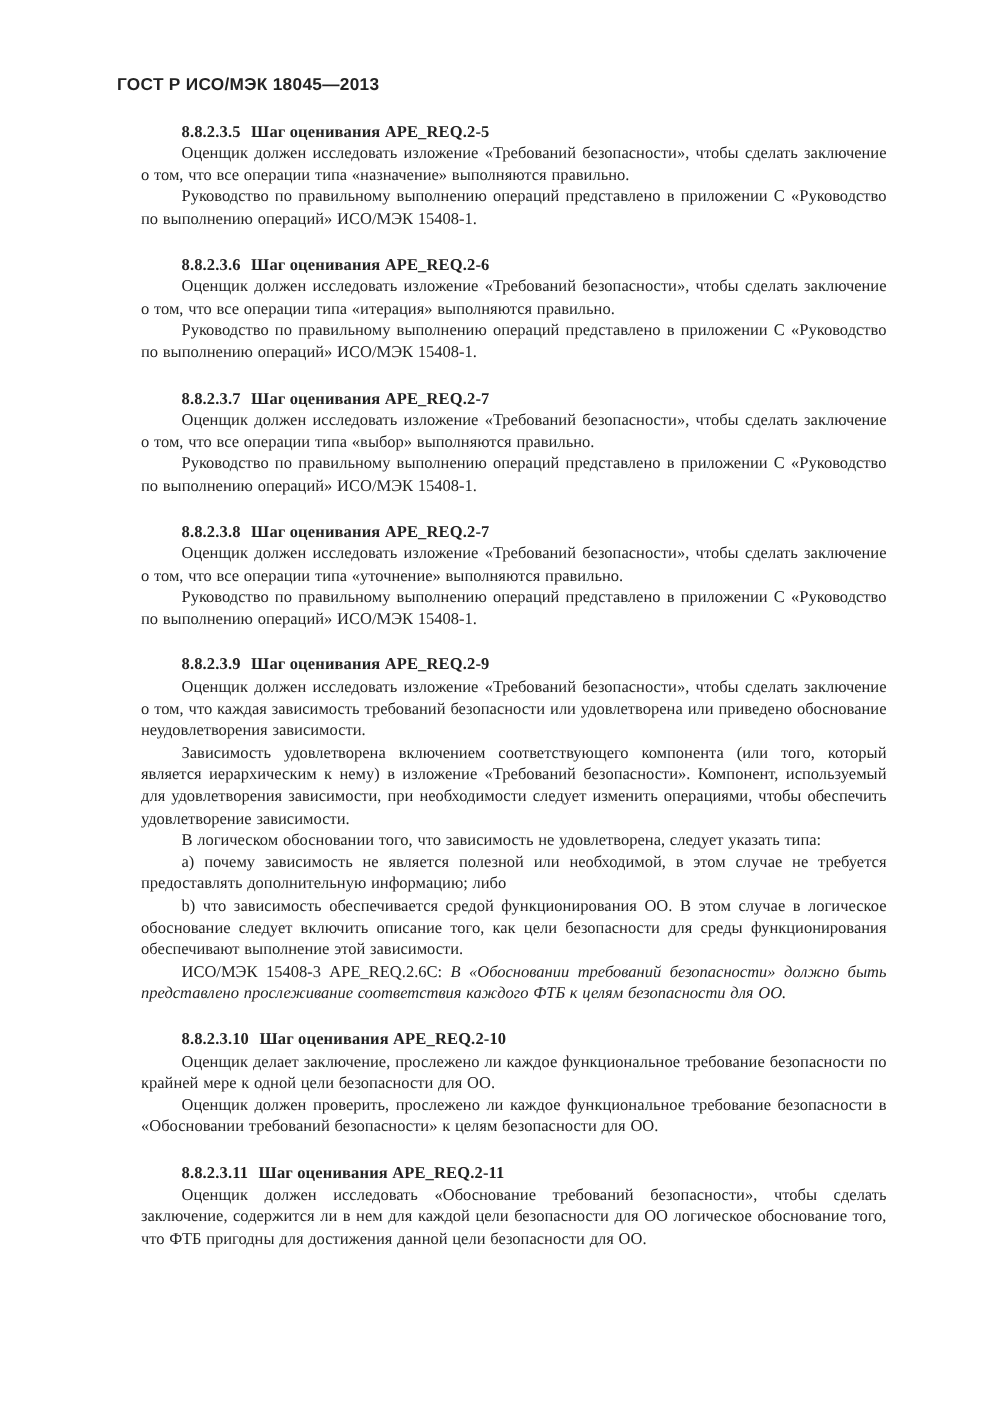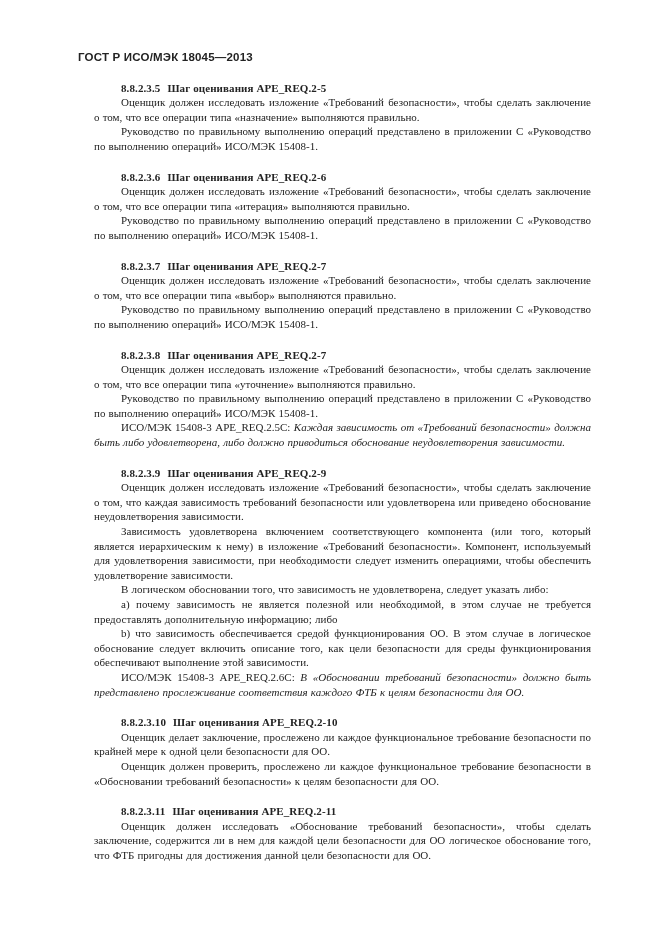--- a/index.html
+++ b/index.html
@@ -80,31 +80,30 @@
   <p class="para"><span class="para-text">Руководство по правильному выполнению операций представлено в приложении С «Руководство по выполнению операций» ИСО/МЭК 15408-1.</span></p>
 </section>
 
   <section class="doc-section">
     <h3 class="section-heading"><span class="sec-num">8.8.2.3.8</span><span class="sec-title">Шаг оценивания APE_REQ.2-7</span></h3>
 
   <p class="para"><span class="para-text">Оценщик должен исследовать изложение «Требований безопасности», чтобы сделать заключение о том, что все операции типа «уточнение» выполняются правильно.</span></p>
 
   <p class="para"><span class="para-text">Руководство по правильному выполнению операций представлено в приложении С «Руководство по выполнению операций» ИСО/МЭК 15408-1.</span></p>
 
-  <p class="para"><span class="para-prefix">ИСО/МЭК 15408-3 APE_REQ.2.5C: </span><span class="para-italic">Каждая зависимость от «Требований безопасности» должна быть либо удовлетворена, либо должно приводиться обоснование неудовлетворения зависимости.</span></p>
 </section>
 
   <section class="doc-section">
     <h3 class="section-heading"><span class="sec-num">8.8.2.3.9</span><span class="sec-title">Шаг оценивания APE_REQ.2-9</span></h3>
 
   <p class="para"><span class="para-text">Оценщик должен исследовать изложение «Требований безопасности», чтобы сделать заключение о том, что каждая зависимость требований безопасности или удовлетворена или приведено обоснование неудовлетворения зависимости.</span></p>
 
   <p class="para"><span class="para-text">Зависимость удовлетворена включением соответствующего компонента (или того, который является иерархическим к нему) в изложение «Требований безопасности». Компонент, используемый для удовлетворения зависимости, при необходимости следует изменить операциями, чтобы обеспечить удовлетворение зависимости.</span></p>
 
-  <p class="para"><span class="para-text">В логическом обосновании того, что зависимость не удовлетворена, следует указать либо:</span></p>
+  <p class="para"><span class="para-text">В логическом обосновании того, что зависимость не удовлетворена, следует указать типа:</span></p>
 
   <p class="para"><span class="para-text">a) почему зависимость не является полезной или необходимой, в этом случае не требуется предоставлять дополнительную информацию; либо</span></p>
 
   <p class="para"><span class="para-text">b) что зависимость обеспечивается средой функционирования ОО. В этом случае в логическое обоснование следует включить описание того, как цели безопасности для среды функционирования обеспечивают выполнение этой зависимости.</span></p>
 
   <p class="para"><span class="para-prefix">ИСО/МЭК 15408-3 APE_REQ.2.6C: </span><span class="para-italic">В «Обосновании требований безопасности» должно быть представлено прослеживание соответствия каждого ФТБ к целям безопасности для ОО.</span></p>
 </section>
 
   <section class="doc-section">
     <h3 class="section-heading"><span class="sec-num">8.8.2.3.10</span><span class="sec-title">Шаг оценивания APE_REQ.2-10</span></h3>

